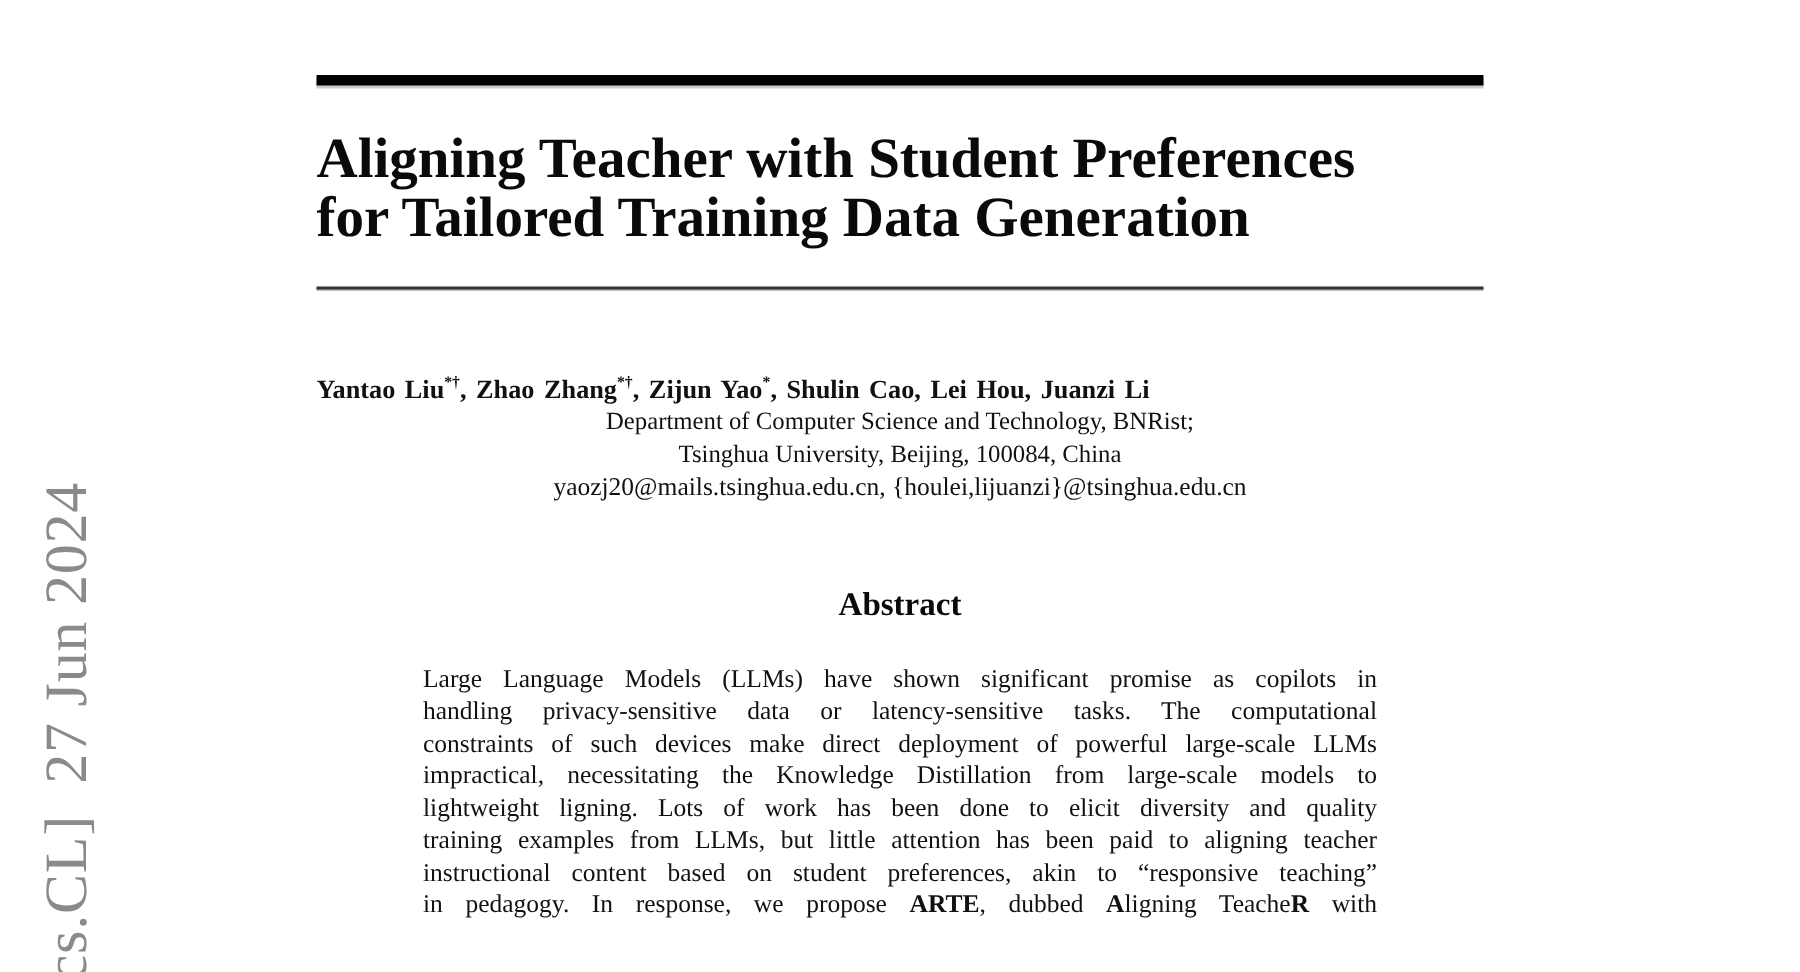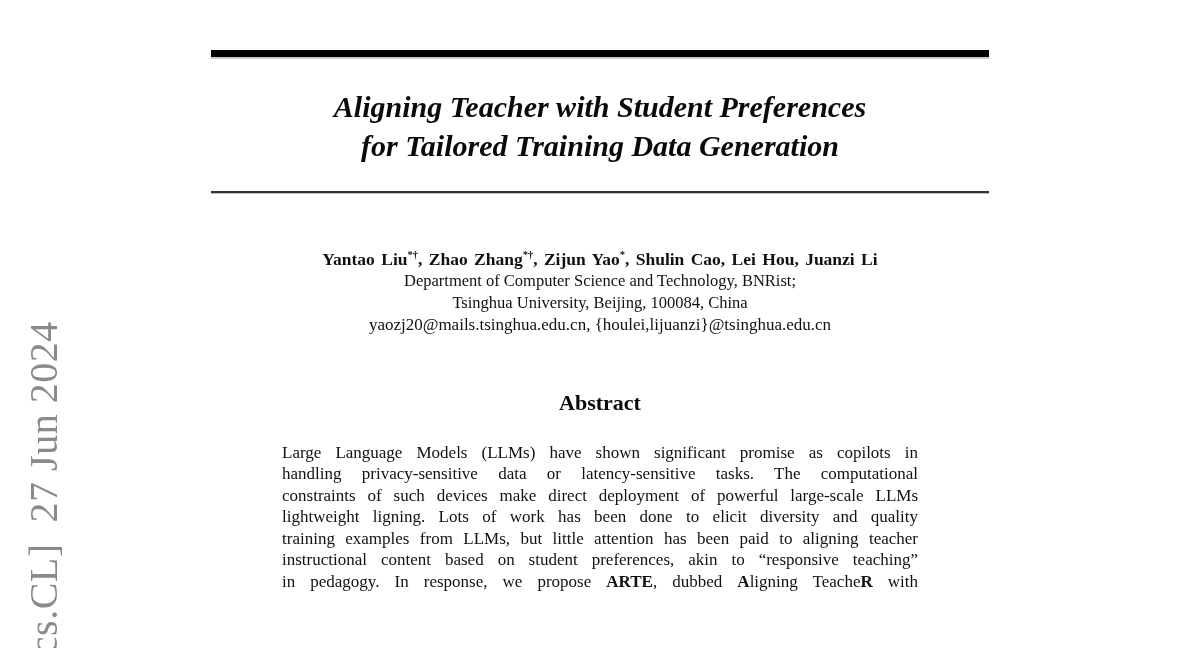--- a/index.html
+++ b/index.html
@@ -36,38 +36,35 @@
 
   .rule-thick {
     margin-top: 50px;
     height: 7px;
     background: #000000;
     box-shadow: 0 2px 0 rgba(140,140,140,0.45);
   }
 
   .title {
     margin: 30px 0 0 0;
-    text-align: center;
-    font-size: 30px;
+    font-size: 38px;
     line-height: 39px;
     font-weight: bold;
     color: #0a0a0a;
-    font-style: italic;
   }
 
   .rule-thin {
     margin-top: 26px;
     height: 2px;
     background: #333333;
     box-shadow: 0 1px 0 rgba(130,130,130,0.5);
   }
 
   .authors {
     margin-top: 55px;
-    text-align: center;
     font-size: 17.5px;
     line-height: 22px;
     font-weight: bold;
     word-spacing: 2px;
   }
   .authors sup {
     font-size: 0.6em;
     vertical-align: super;
     line-height: 0;
   }
@@ -135,20 +132,21 @@
     </div>
 
     <div class="email">yaozj20@mails.tsinghua.edu.cn, {houlei,lijuanzi}@tsinghua.edu.cn</div>
 
     <h2 class="abstract-heading">Abstract</h2>
 
     <div class="abstract-body">
       <div class="jline">Large Language Models (LLMs) have shown significant promise as copilots in</div>
       <div class="jline">handling privacy-sensitive data or latency-sensitive tasks.  The computational</div>
       <div class="jline">constraints of such devices make direct deployment of powerful large-scale LLMs</div>
+      <div class="jline">impractical, necessitating the Knowledge Distillation from large-scale models to</div>
       <div class="jline">lightweight ligning.  Lots of work has been done to elicit diversity and quality</div>
       <div class="jline">training examples from LLMs, but little attention has been paid to aligning teacher</div>
       <div class="jline">instructional content based on student preferences, akin to “responsive teaching”</div>
       <div class="jline"><span>in pedagogy.  In response, we propose </span><b>ARTE</b><span>, dubbed </span><b>A</b><span>ligning Teache</span><b>R</b><span> with</span></div>
     </div>
 
   </div>
 </div>
 
 </body></html>

